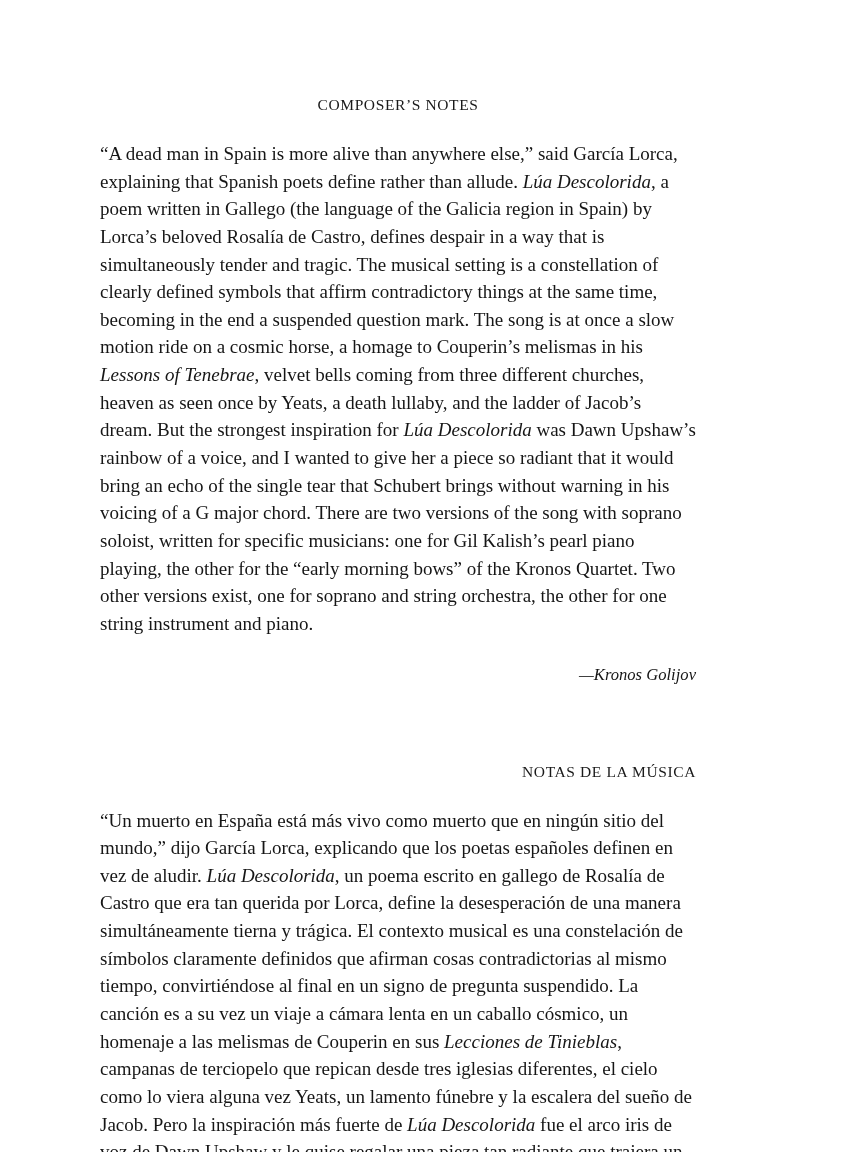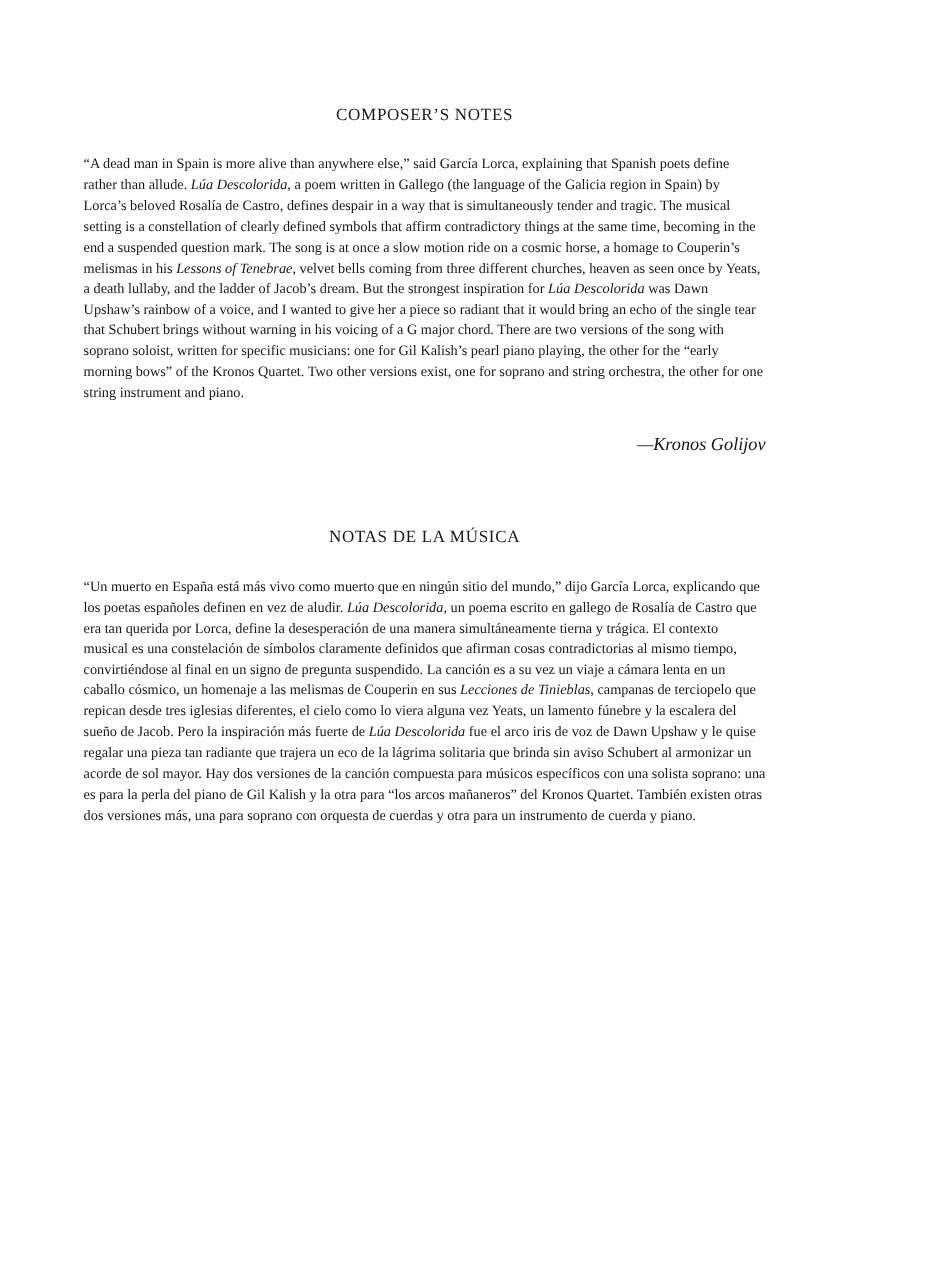--- a/index.html
+++ b/index.html
@@ -12,55 +12,56 @@
     background: #ffffff;
     font-family: "Liberation Serif", serif;
     color: #1a1a1a;
     overflow: hidden;
   }
   .page {
     position: relative;
     width: 864px;
     height: 1152px;
     box-sizing: border-box;
-    padding: 96px 168px 60px 76px;
+    padding: 96px 168px 60px 100px;
   }
   .section-title {
     text-align: center;
     font-size: 15.5px;
     letter-spacing: 0.04em;
     font-variant: small-caps;
     text-transform: uppercase;
     margin: 0 0 26px 0;
     font-weight: normal;
     color: #1a1a1a;
   }
   .body-text {
-    font-size: 13px;
+    font-size: 19px;
     line-height: 1.455;
     text-align: left;
     margin: 0;
     color: #161616;
     hyphens: none;
   }
   .body-text em {
     font-style: italic;
   }
   .signature {
     text-align: right;
     font-style: italic;
     font-size: 16.6px;
     margin: 27px 0 0 0;
     color: #161616;
   }
   .block-gap {
     height: 62px;
   }
   .second-title {
-    margin-top: 4px;
+    margin-top: 16px;
+    text-align: right;
   }
 </style>
 </head>
 <body>
 
 <div class="page">
 
   <div class="section">
     <h2 class="section-title">COMPOSER’S NOTES</h2>
     <p class="body-text">“A dead man in Spain is more alive than anywhere else,” said García Lorca, explaining that Spanish poets define rather than allude. <em>Lúa Descolorida</em>, a poem written in Gallego (the language of the Galicia region in Spain) by Lorca’s beloved Rosalía de Castro, defines despair in a way that is simultaneously tender and tragic. The musical setting is a constellation of clearly defined symbols that affirm contradictory things at the same time, becoming in the end a suspended question mark. The song is at once a slow motion ride on a cosmic horse, a homage to Couperin’s melismas in his <em>Lessons of Tenebrae</em>, velvet bells coming from three different churches, heaven as seen once by Yeats, a death lullaby, and the ladder of Jacob’s dream. But the strongest inspiration for <em>Lúa Descolorida</em> was Dawn Upshaw’s rainbow of a voice, and I wanted to give her a piece so radiant that it would bring an echo of the single tear that Schubert brings without warning in his voicing of a G major chord. There are two versions of the song with soprano soloist, written for specific musicians: one for Gil Kalish’s pearl piano playing, the other for the “early morning bows” of the Kronos Quartet. Two other versions exist, one for soprano and string orchestra, the other for one string instrument and piano.</p>

